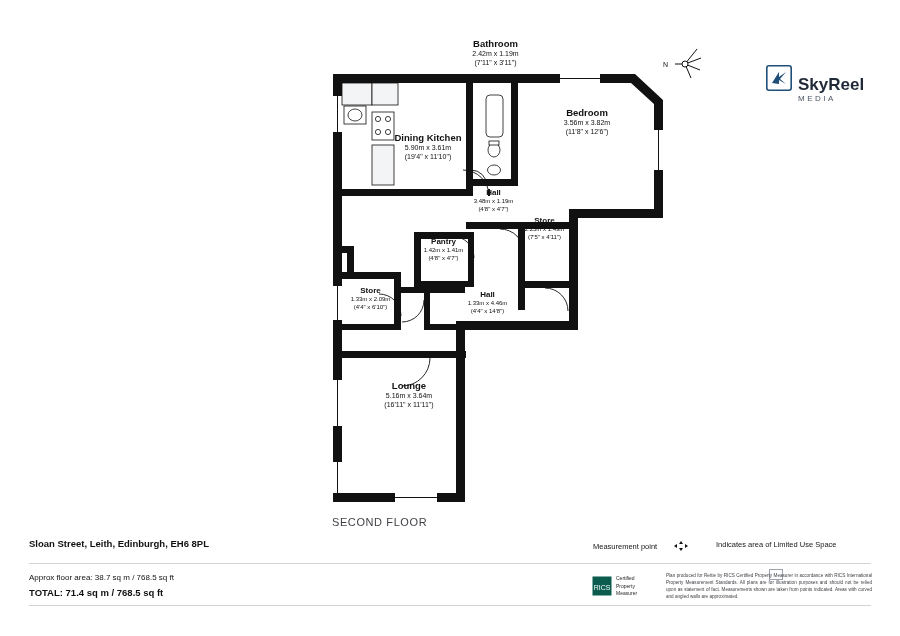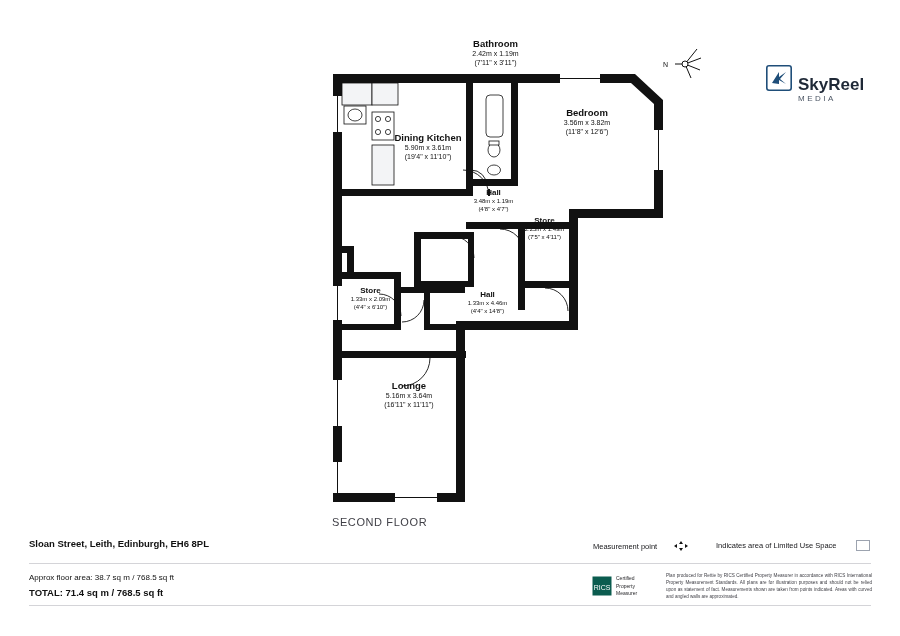--- a/index.html
+++ b/index.html
@@ -180,20 +180,21 @@
   }
   .limited-use {
     position: absolute;
     left: 716px;
     top: 540px;
     display: flex;
     align-items: center;
     gap: 20px;
     font-size: 7.5px;
     color: #18181b;
+    flex-direction: column;
   }
   .lu-swatch {
     width: 12px;
     height: 9px;
     border: 1px solid #9ca3af;
     background: #ffffff;
   }
 </style>
 </head>
 <body>
@@ -380,20 +381,25 @@
     <div class="rdim">3.48m x 1.19m</div>
     <div class="rdim2">(4'8" x 4'7")</div>
   </div>
 
   <div class="room small" style="left:492px; top:216px; width:105px;">
     <div class="rname">Store</div>
     <div class="rdim">2.25m x 1.49m</div>
     <div class="rdim2">(7'5" x 4'11")</div>
   </div>
 
+  <div class="room small" style="left:391px; top:237px; width:105px;">
+    <div class="rname">Pantry</div>
+    <div class="rdim">1.42m x 1.41m</div>
+    <div class="rdim2">(4'8" x 4'7")</div>
+  </div>
 
   <div class="room small" style="left:318px; top:286px; width:105px;">
     <div class="rname">Store</div>
     <div class="rdim">1.33m x 2.09m</div>
     <div class="rdim2">(4'4" x 6'10")</div>
   </div>
 
   <div class="room small" style="left:435px; top:290px; width:105px;">
     <div class="rname">Hall</div>
     <div class="rdim">1.33m x 4.46m</div>

